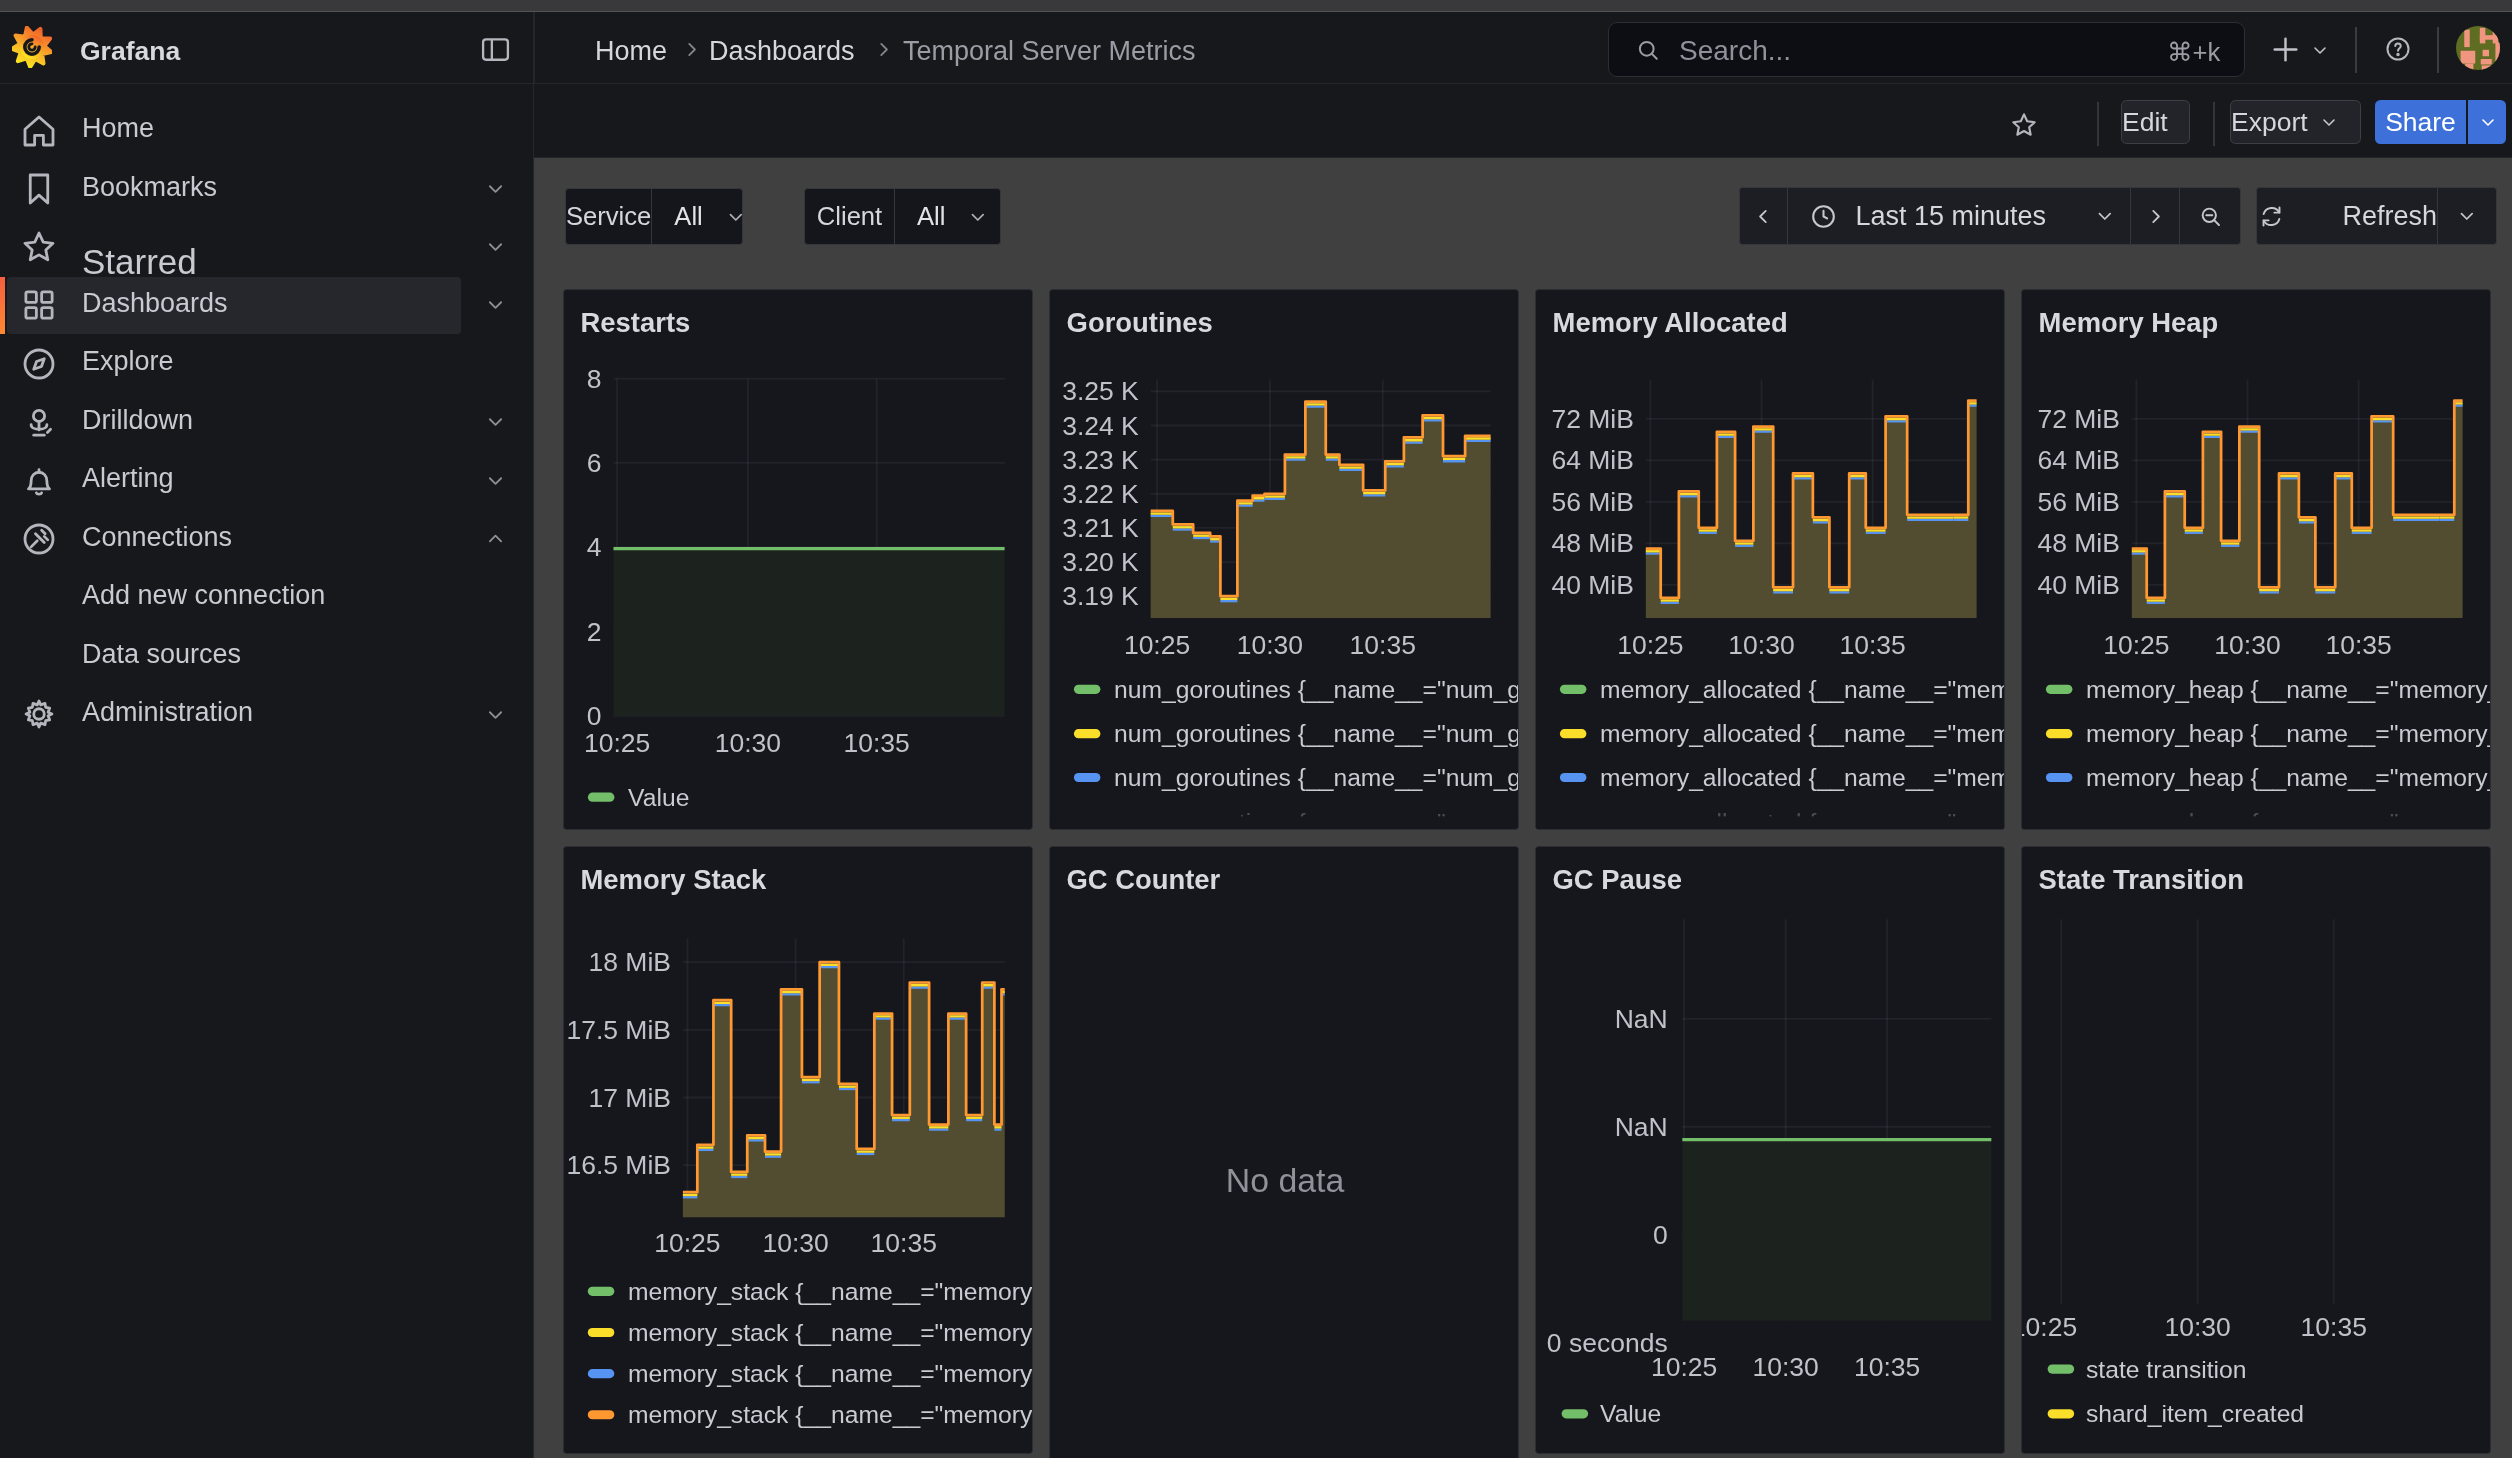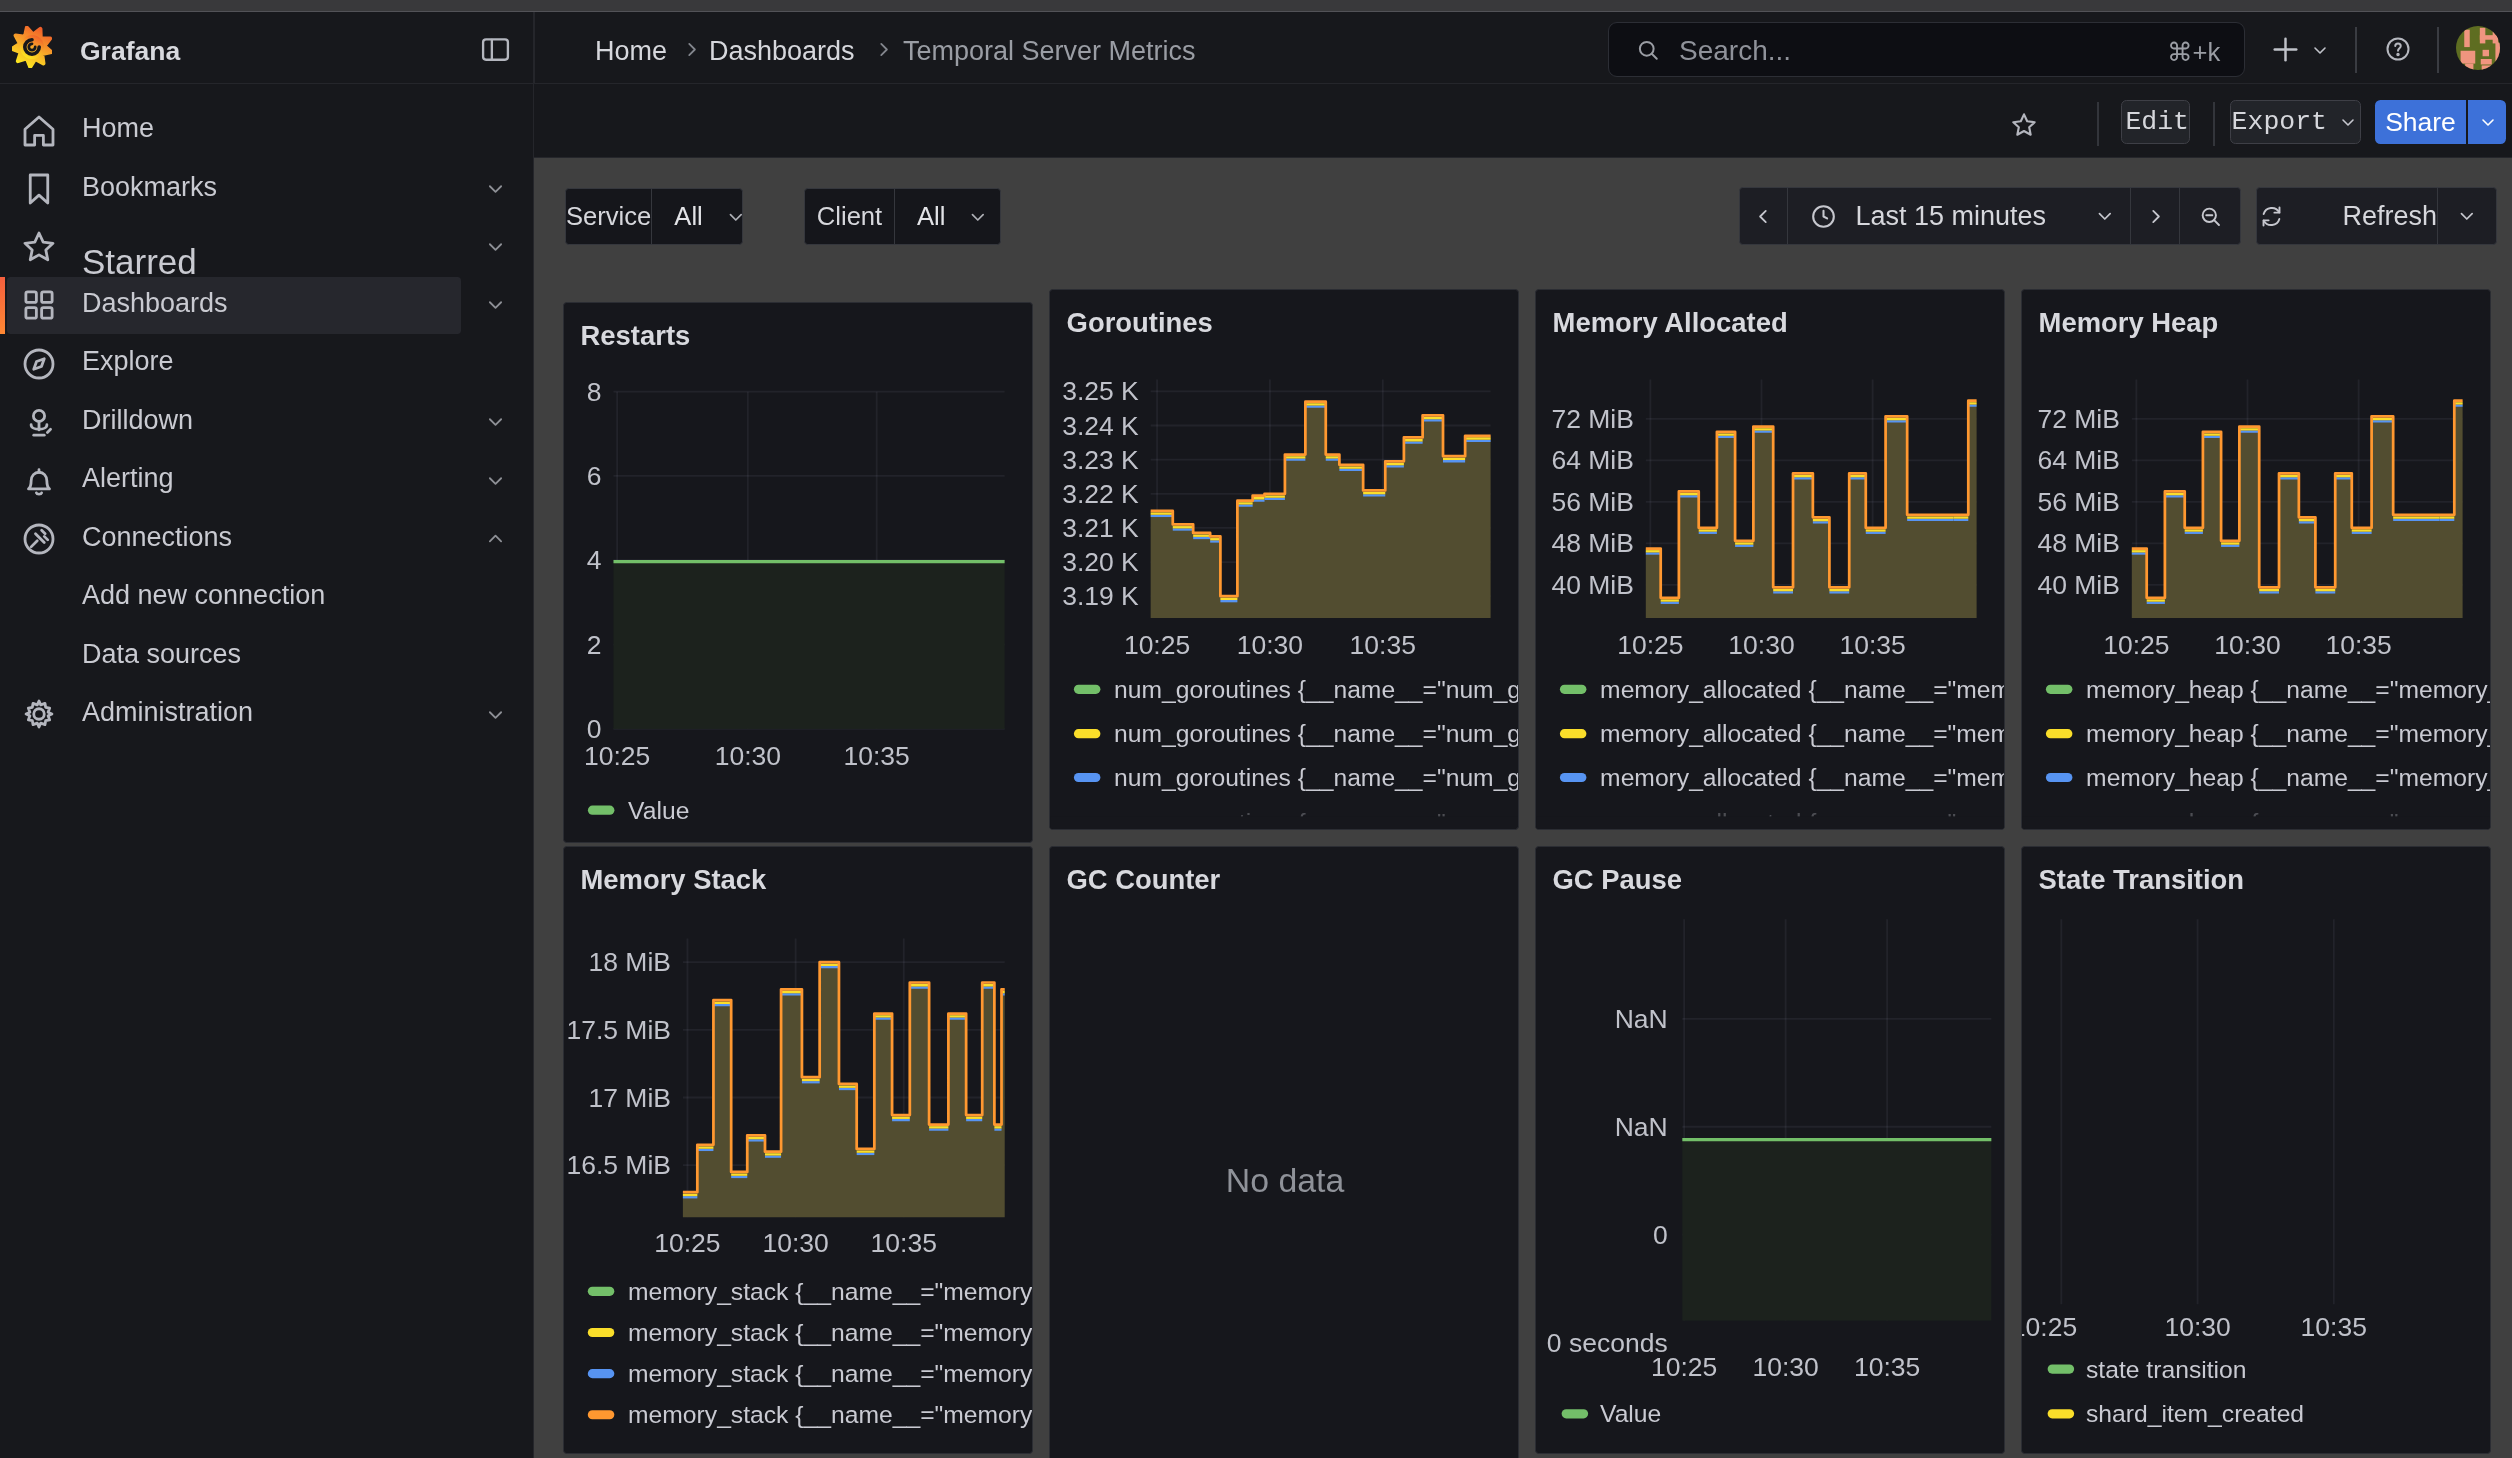--- a/index.html
+++ b/index.html
@@ -6,21 +6,21 @@
 #root { position:relative; width:2512px; height:1458px; background:#404040; }
 .t { position:absolute; white-space:nowrap; }
 .panel { position:absolute; background:#16171c; border:1.8px solid #2b2d33;
   border-radius:3.7px; overflow:hidden; }
 .panel svg { position:absolute; left:0; top:0; }
 .ptitle { font-size:30px; font-weight:600; fill:#d8d9de; }
 .ax { font-size:29px; fill:#c0c2ca; }
 .lg { font-size:27px; fill:#c9cad2; }
 .nodata { font-size:37px; fill:#8f9299; }
 .btn { position:absolute; background:#222429; border:1.8px solid #3e3f46; border-radius:5.5px;
-  display:flex; align-items:center; justify-content:flex-end; font-size:26.5px; color:#d6d7dc;font-family:Liberation Mono, monospace; }
+  display:flex; align-items:center; justify-content:flex-start; font-size:26.5px; color:#d6d7dc; }
 .btn svg { position:static; }
 </style></head><body>
 <div id="root">
 <div style="position:absolute;left:0;top:0;width:2512px;height:12px;background:#39393b;border-bottom:1.8px solid #525257"></div>
     <div style="position:absolute;left:0;top:12px;width:2512px;height:72px;background:#17181c;border-bottom:1.8px solid #25262b"></div>
     <div style="position:absolute;left:533px;top:84px;width:1980px;height:74px;background:#17181c;border-bottom:1.8px solid #25262b"></div>
     <div style="position:absolute;left:0;top:84px;width:534px;height:1374px;background:#17181c;border-right:1.8px solid #25262b"></div>
     <div style="position:absolute;left:533px;top:12px;width:1.8px;height:72px;background:#25262b"></div>
     <svg style="position:absolute;left:12px;top:25.6px" width="40" height="42" viewBox="0 0 100 104">
 <defs>
@@ -237,21 +237,21 @@
           <path d="M5.4 19.4 V15.2 H9.6"></path>
         </svg>
         <span style="margin-left:14.6px;font-size:27px;color:#d6d7dc">Refresh</span>
       </div>
       <div style="width:58px;display:flex;align-items:center;justify-content:center">
         <svg width="25.6" height="25.6" viewBox="0 0 24 24" fill="none" stroke="#c6c7ce" stroke-width="1.6" stroke-linecap="round" stroke-linejoin="round">
           <path d="M7 10 L12 15 L17 10"></path>
         </svg>
       </div>
     </div>
-<div class="panel" style="left:563px;top:302px;width:470px;height:541px">
+<div class="panel" style="left:563px;top:289px;width:470px;height:541px">
       <svg width="470" height="541" viewBox="0 0 514 592">
         <text x="18" y="46" class="ptitle">Restarts</text>
         <line x1="54" y1="97.0" x2="482" y2="97.0" stroke="rgba(204,204,220,0.07)" stroke-width="2"></line>
         <text x="41" y="97.0" text-anchor="end" dominant-baseline="central" class="ax">8</text>
         <line x1="54" y1="189.2" x2="482" y2="189.2" stroke="rgba(204,204,220,0.07)" stroke-width="2"></line>
         <text x="41" y="189.2" text-anchor="end" dominant-baseline="central" class="ax">6</text>
         <line x1="54" y1="281.5" x2="482" y2="281.5" stroke="rgba(204,204,220,0.07)" stroke-width="2"></line>
         <text x="41" y="281.5" text-anchor="end" dominant-baseline="central" class="ax">4</text>
         <line x1="54" y1="373.8" x2="482" y2="373.8" stroke="rgba(204,204,220,0.07)" stroke-width="2"></line>
         <text x="41" y="373.8" text-anchor="end" dominant-baseline="central" class="ax">2</text>

